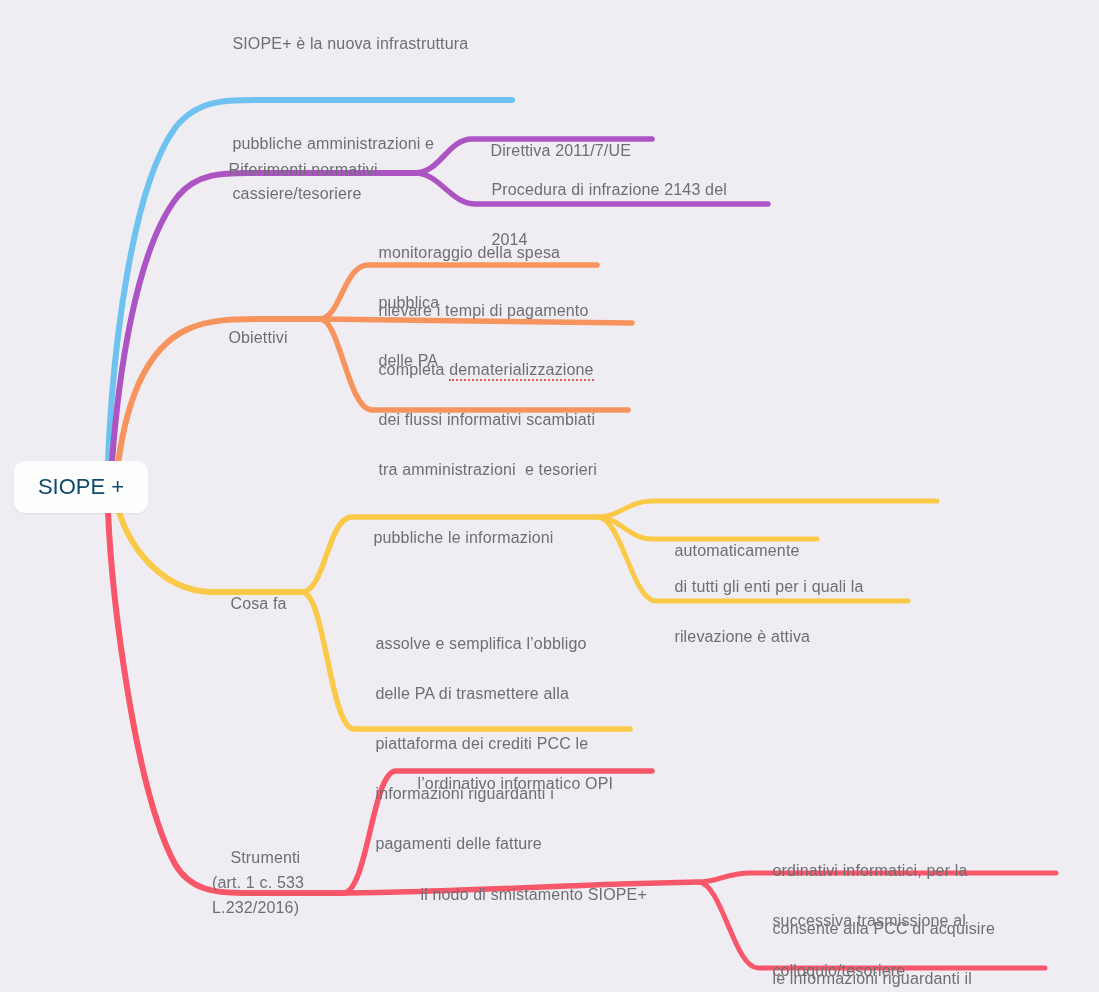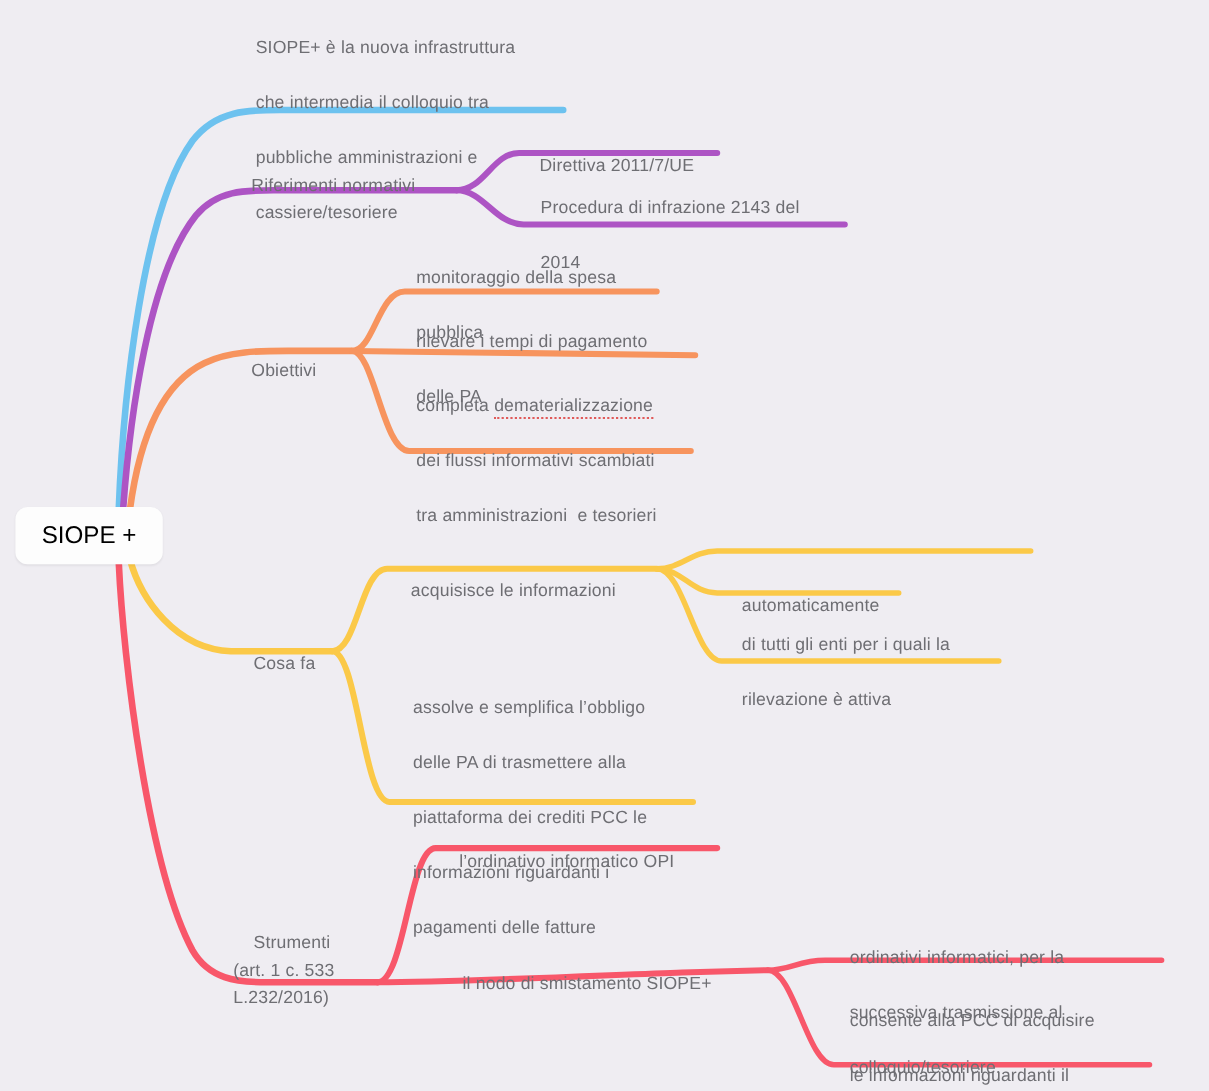--- a/index.html
+++ b/index.html
@@ -34,21 +34,21 @@
   .central-node {
     position: absolute;
     background: #fdfdfd;
     border-radius: 11px;
     box-shadow: 0 1px 2px rgba(0,0,0,0.06);
     display: flex;
     align-items: center;
     justify-content: center;
   }
   .central-node span {
-    color: #000000;
+    color: #0c4a6e;
     font-size: 22px;
     line-height: 26px;
     white-space: pre;
   }
   .spell-error {
     text-decoration: none;
     border-bottom: 2px dotted #e05a5a;
     padding-bottom: 1px;
   }
 </style>
@@ -92,21 +92,21 @@
 
     </g>
   </svg>
 
   <div class="central-node" style="left:14px; top:461px; width:134px; height:52px;">
     <span>SIOPE +</span>
   </div>
 
   <div class="node-label" style="left:214px; top:6px; width:320px;">
     <span>SIOPE+ è la nuova infrastruttura</span><br>
-    <span>che intermedia il colloquio tra</span><br>
+    <br>
     <span>pubbliche amministrazioni e</span><br>
     <span>cassiere/tesoriere</span>
   </div>
 
   <div class="node-label" style="left:210px; top:132px;text-align:right;">
     <span>Riferimenti normativi</span>
   </div>
   <div class="node-label" style="left:472px; top:113px;">
     <span>Direttiva 2011/7/UE</span>
   </div>
@@ -129,21 +129,21 @@
   <div class="node-label" style="left:360px; top:332px; width:300px;">
     <span>completa </span><span class="spell-error">dematerializzazione</span><br>
     <span>dei flussi informativi scambiati</span><br>
     <span>tra amministrazioni  e tesorieri</span>
   </div>
 
   <div class="node-label" style="left:212px; top:566px;">
     <span>Cosa fa</span>
   </div>
   <div class="node-label" style="left:355px; top:500px;">
-    <span>acquisisce le informazioni</span>
+    <span>pubbliche le informazioni</span>
   </div>
   <div class="node-label" style="left:656px; top:513px;">
     <span>automaticamente</span>
   </div>
   <div class="node-label" style="left:357px; top:606px; width:300px;">
     <span>assolve e semplifica l’obbligo</span><br>
     <span>delle PA di trasmettere alla</span><br>
     <span>piattaforma dei crediti PCC le</span><br>
     <span>informazioni riguardanti i</span><br>
     <span>pagamenti delle fatture</span>

